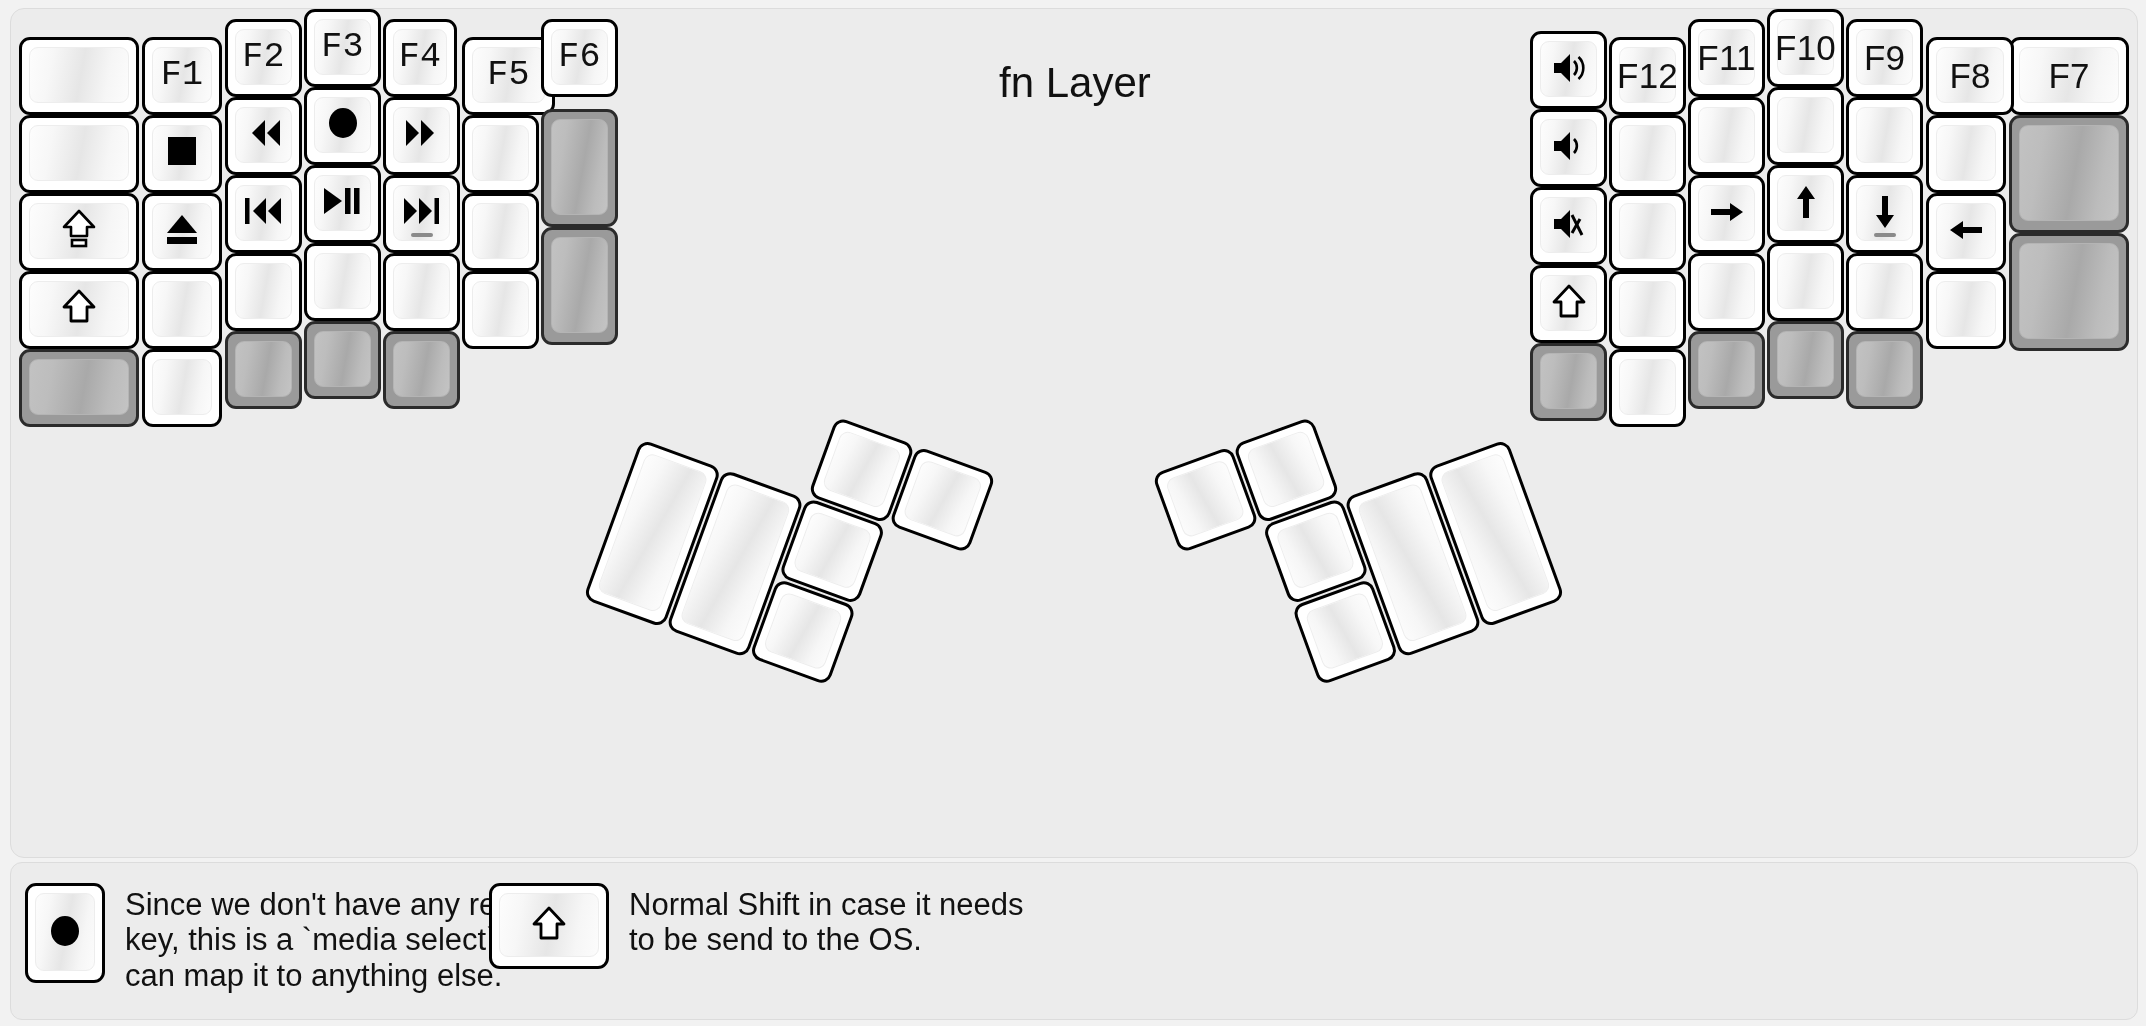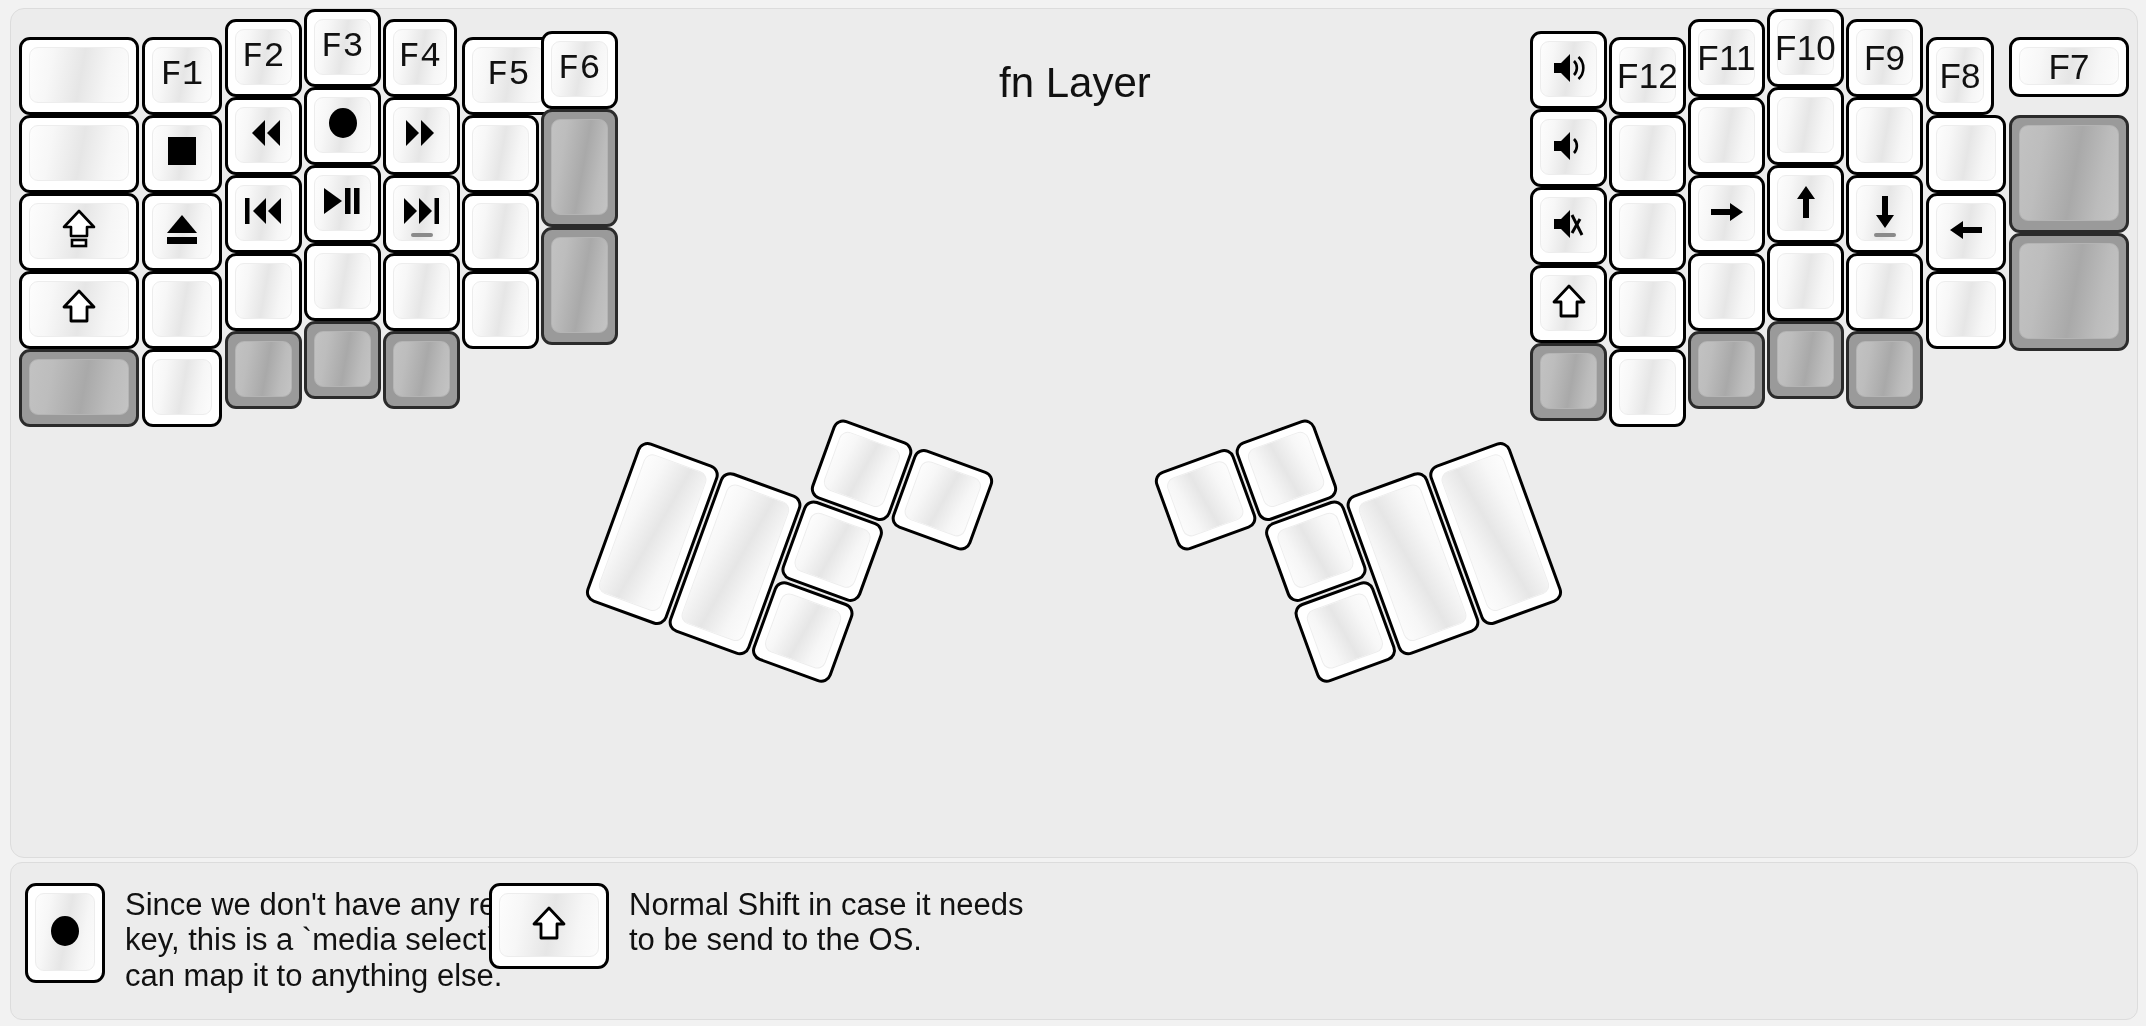--- a/index.html
+++ b/index.html
@@ -190,45 +190,45 @@
         </div>
         <div class="key" style="left: 451px; top: 106px; width: 77px; height: 78px;">
           <div class="top"></div>
         </div>
         <div class="key" style="left: 451px; top: 184px; width: 77px; height: 78px;">
           <div class="top"></div>
         </div>
         <div class="key" style="left: 451px; top: 262px; width: 77px; height: 78px;">
           <div class="top"></div>
         </div>
-        <div class="key" style="left: 530px; top: 22px; width: 77px; height: 78px;">
+        <div class="key" style="left: 530px; top: 10px; width: 77px; height: 78px;">
           <div class="top">
             <span class="lbl">F6</span>
           </div>
         </div>
         <div class="key trans" style="left: 530px; top: 100px; width: 77px; height: 118px;">
           <div class="top"></div>
         </div>
         <div class="key trans" style="left: 530px; top: 218px; width: 77px; height: 118px;">
           <div class="top"></div>
         </div>
       </div>
     <div id="right-half" style="position: absolute; left: 1080px; top: 0px; width: 1046px; height: 620px;">
-        <div class="key" style="left: 918px; top: 28px; width: 120px; height: 60px;">
+        <div class="key" style="left: 918px; top: 28px; width: 120px; height: 78px;">
           <div class="top">
             <span class="lbl">F7</span>
           </div>
         </div>
         <div class="key trans" style="left: 918px; top: 106px; width: 120px; height: 118px;">
           <div class="top"></div>
         </div>
         <div class="key trans" style="left: 918px; top: 224px; width: 120px; height: 118px;">
           <div class="top"></div>
         </div>
-        <div class="key" style="left: 835px; top: 28px; width: 68px; height: 78px;">
+        <div class="key" style="left: 835px; top: 28px; width: 88px; height: 78px;">
           <div class="top">
             <span class="lbl">F8</span>
           </div>
         </div>
         <div class="key" style="left: 835px; top: 106px; width: 80px; height: 78px;">
           <div class="top"></div>
         </div>
         <div class="key" style="left: 835px; top: 184px; width: 80px; height: 78px;">
           <div class="top">
             <span class="glyph"><svg width="36" height="34" viewBox="0 0 36 34" fill="#000">

